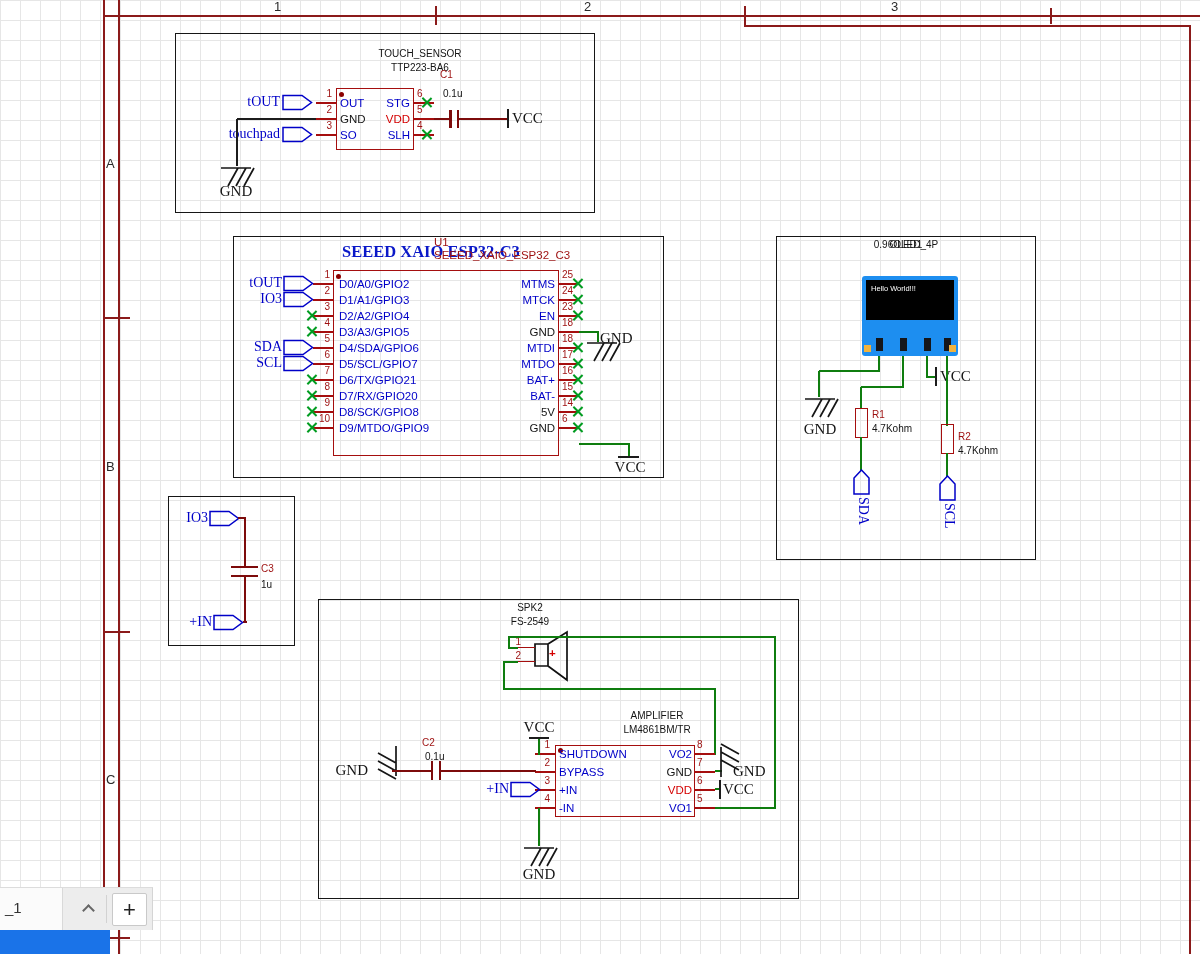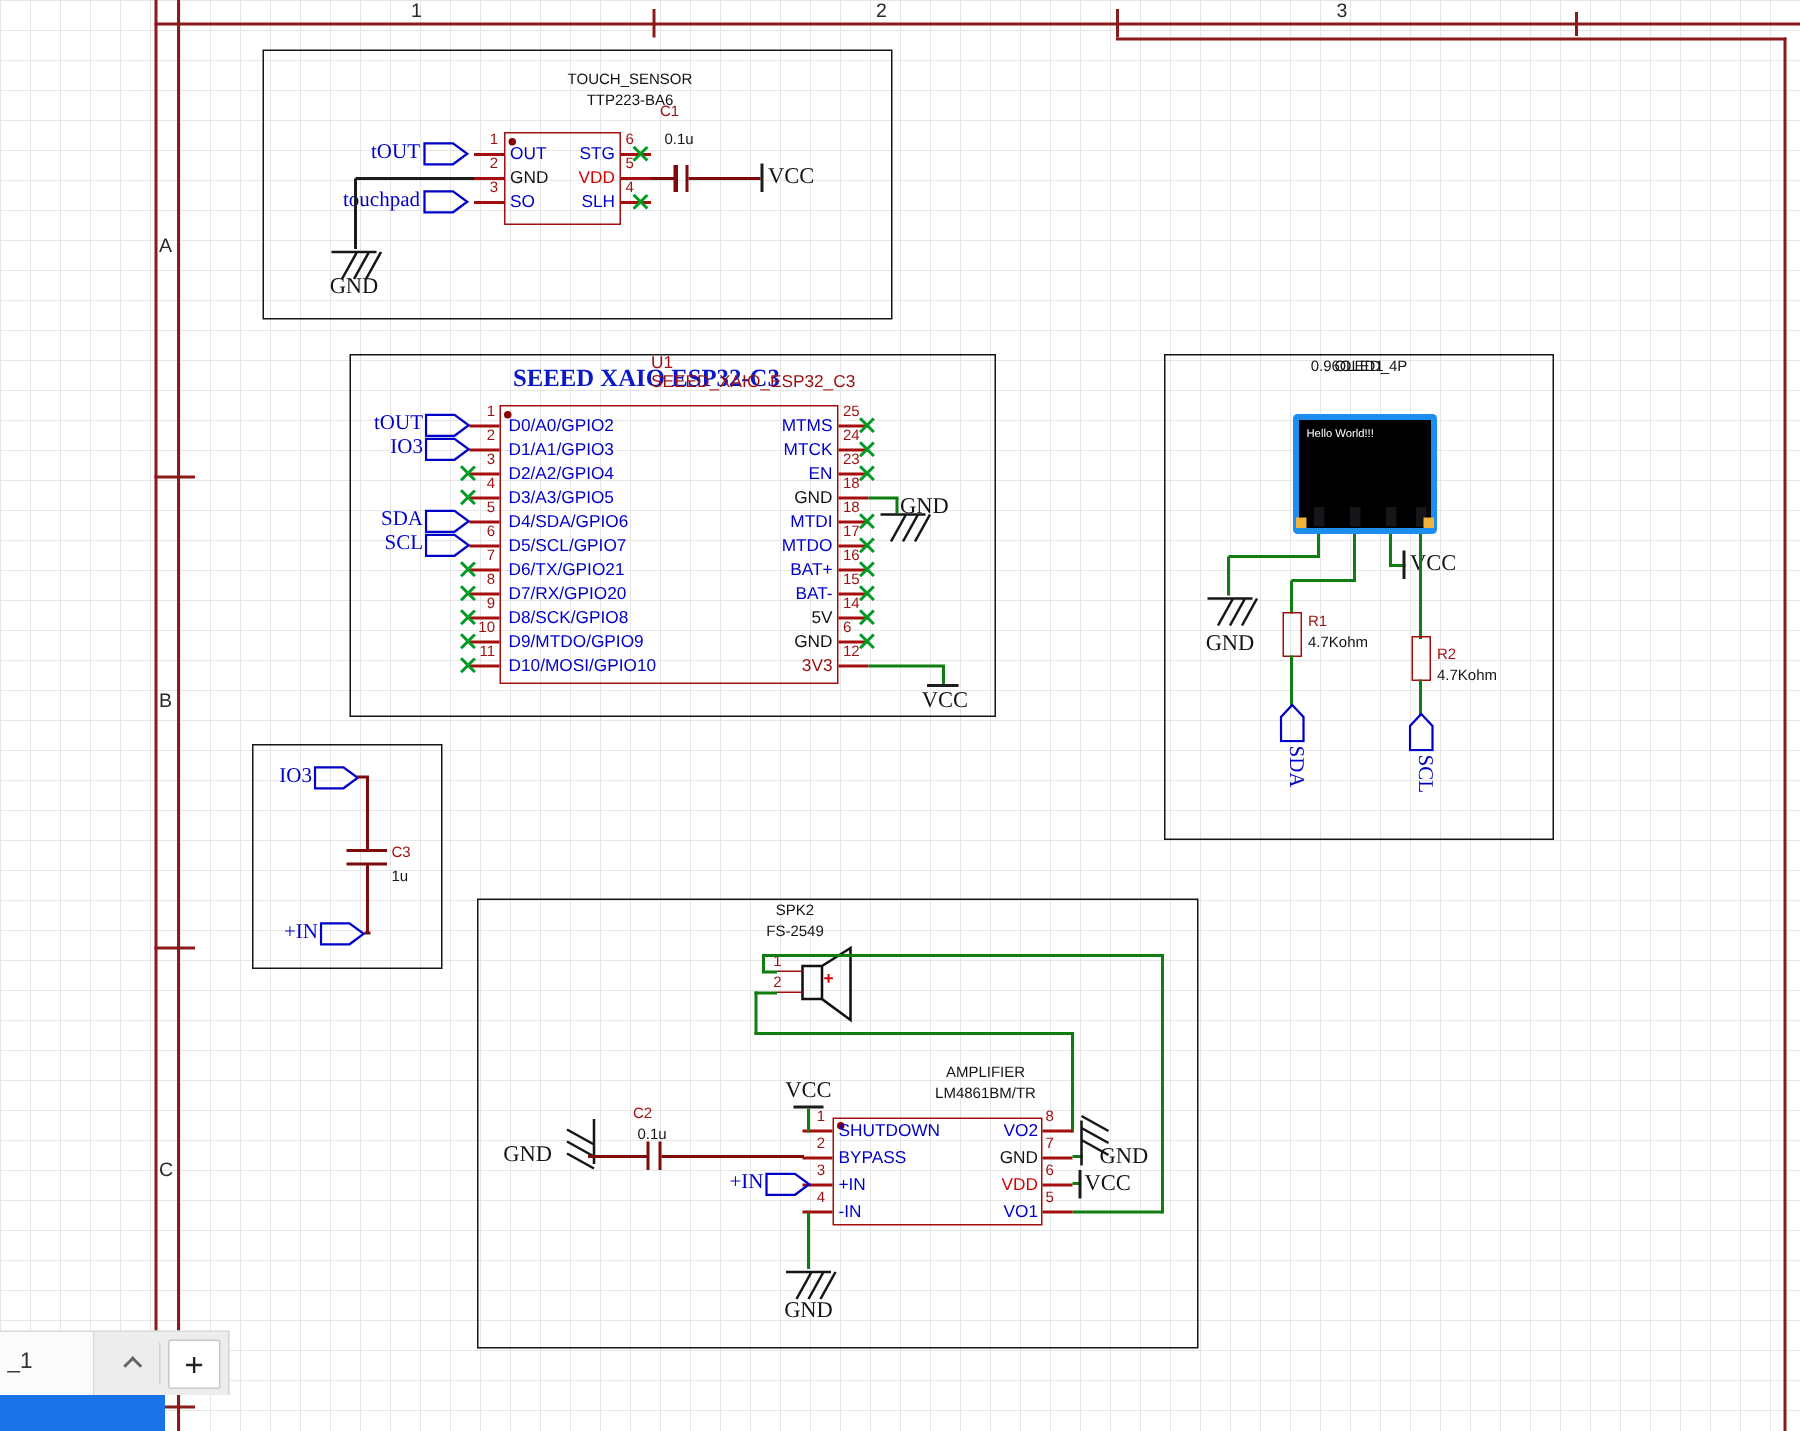--- a/index.html
+++ b/index.html
@@ -230,29 +230,20 @@
   <div class="a prow xrow" style="top:420px">
     <i class="st sl"></i>
     <b class="pn nl">10</b>
     <span class="pm ml">D9/MTDO/GPIO9</span>
     <span class="pm mr k">GND</span>
     <b class="pn nr">6</b>
     <i class="st sr"></i>
     <span class="nc xl"></span>
     <span class="nc xr"></span>
   </div>
-  <div class="a prow xrow" style="top:436px">
-    <i class="st sl"></i>
-    <b class="pn nl">11</b>
-    <span class="pm ml">D10/MOSI/GPIO10</span>
-    <span class="pm mr" style="color:#9d0f0f">3V3</span>
-    <b class="pn nr">12</b>
-    <i class="st sr"></i>
-    <span class="nc xl"></span>
-  </div>
 
   <span class="t ser f14 cb rt" style="left:232px;top:275px;width:50px">tOUT</span>
   <svg class="a" style="left:283px;top:275px" width="31" height="17">
       <polygon points="1,1.5 20,1.5 29.5,8.5 20,15.5 1,15.5" fill="none" stroke="#0000c8" stroke-width="1.5"></polygon>
     </svg>
   <span class="t ser f14 cb rt" style="left:242px;top:291px;width:40px">IO3</span>
   <svg class="a" style="left:283px;top:291px" width="31" height="17">
       <polygon points="1,1.5 20,1.5 29.5,8.5 20,15.5 1,15.5" fill="none" stroke="#0000c8" stroke-width="1.5"></polygon>
     </svg>
   <span class="t ser f14 cb rt" style="left:238px;top:339px;width:44px">SDA</span>
@@ -274,21 +265,21 @@
   <i class="wg" style="left:579px;top:443px;width:51px;height:2px"></i>
   <i class="wg" style="left:628px;top:444px;width:2px;height:13px"></i>
   <i class="wk" style="left:618px;top:456px;width:21px;height:2.2px"></i>
   <span class="t ser f15 ck ctr" style="left:608px;top:459px;width:44px">VCC</span>
 
   <div class="box" style="left:776px;top:236px;width:260px;height:324px"></div>
   <span class="t f12 ck ctr" style="left:846px;top:239px;width:120px">OLED1</span>
   <span class="t f12 ck ctr" style="left:846px;top:239px;width:120px">0.96OLED_4P</span>
 
   <div class="a" style="left:862px;top:276px;width:96px;height:80px;background:#1d8ef0;border-radius:3px">
-    <div class="a" style="left:4px;top:4px;width:88px;height:72px;background:#000">
+    <div class="a" style="left:4px;top:4px;width:88px;height:40px;background:#000">
       <span class="t cw" style="left:5px;top:5px;font-size:7.5px">Hello World!!!</span>
     </div>
     <i class="a" style="left:14px;top:62px;width:7px;height:13px;background:#15161a"></i>
     <i class="a" style="left:38px;top:62px;width:7px;height:13px;background:#15161a"></i>
     <i class="a" style="left:62px;top:62px;width:7px;height:13px;background:#15161a"></i>
     <i class="a" style="left:82px;top:62px;width:7px;height:13px;background:#15161a"></i>
     <i class="a" style="left:2px;top:69px;width:7px;height:7px;background:#f2b33d"></i>
     <i class="a" style="left:87px;top:69px;width:7px;height:7px;background:#f2b33d"></i>
   </div>
 

